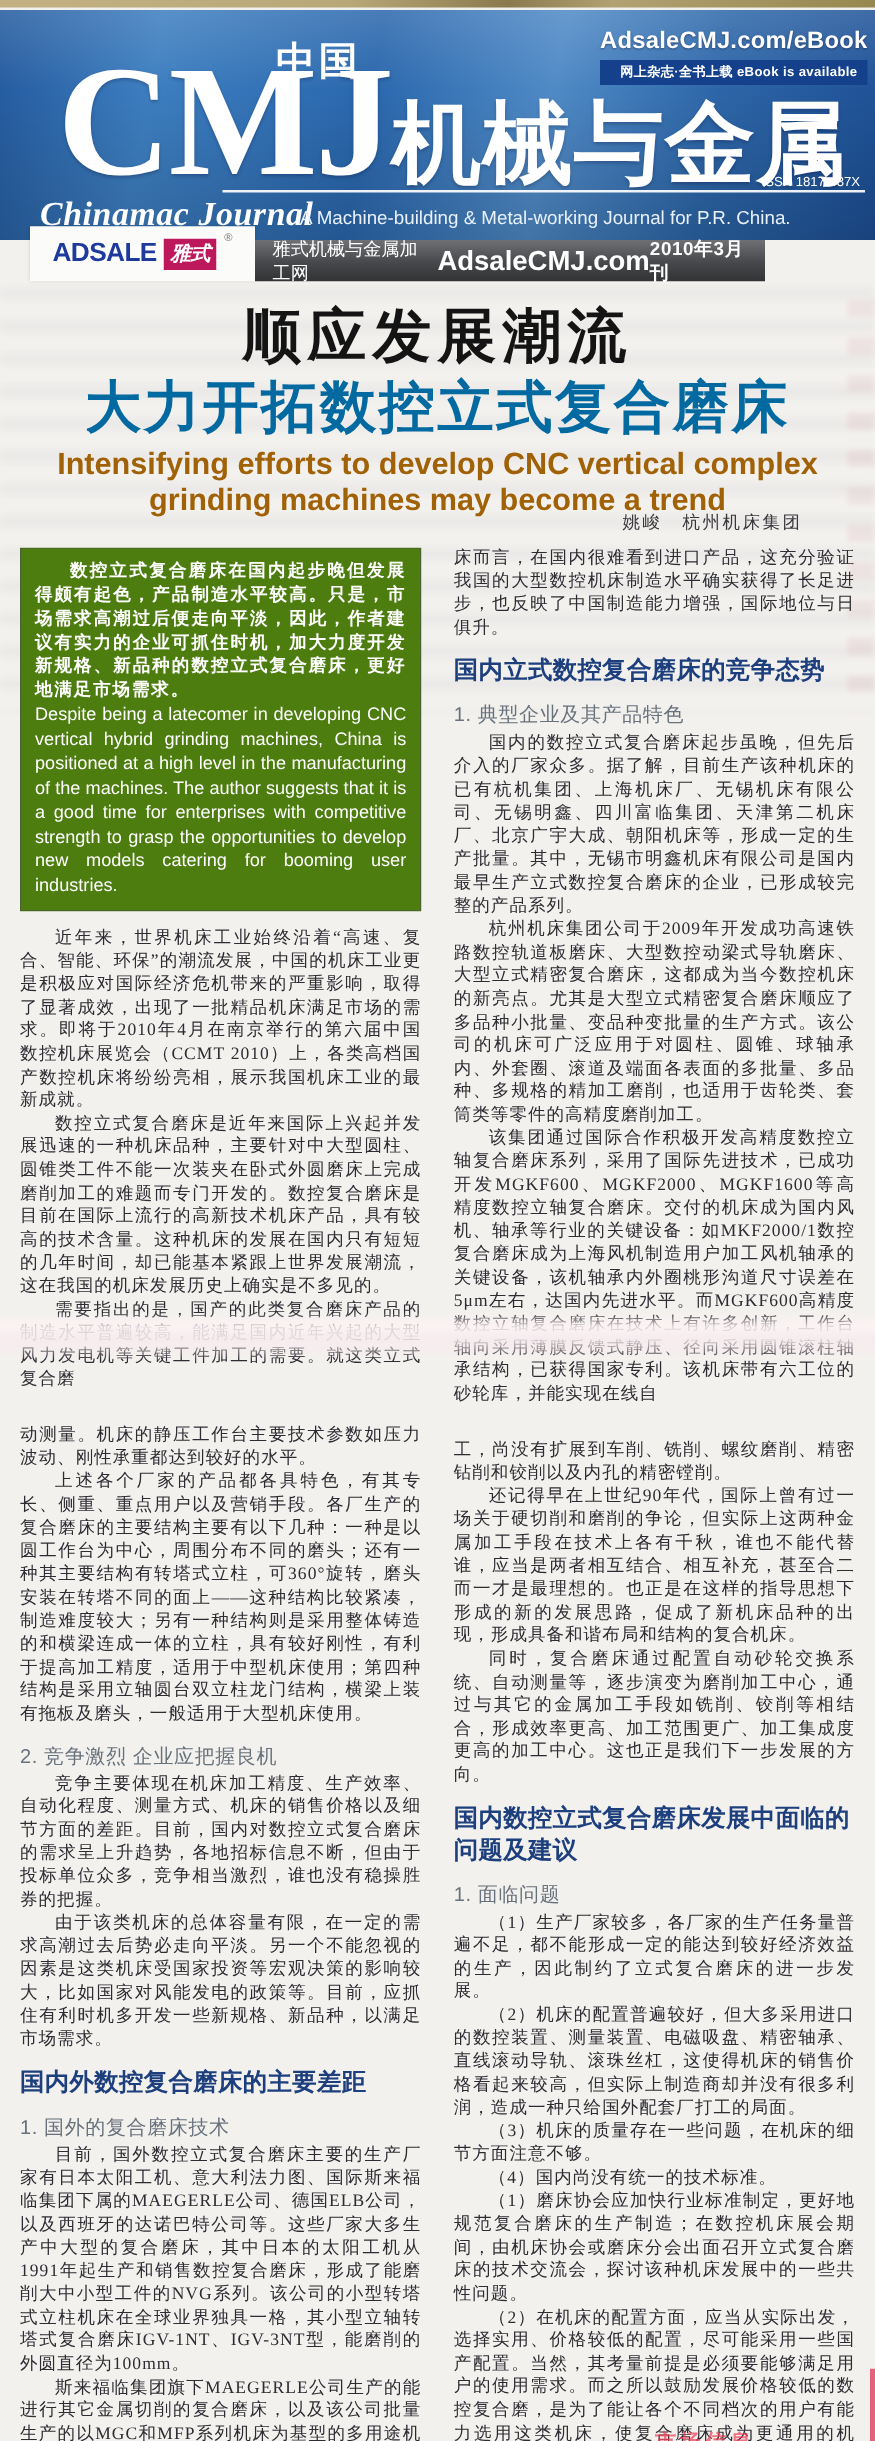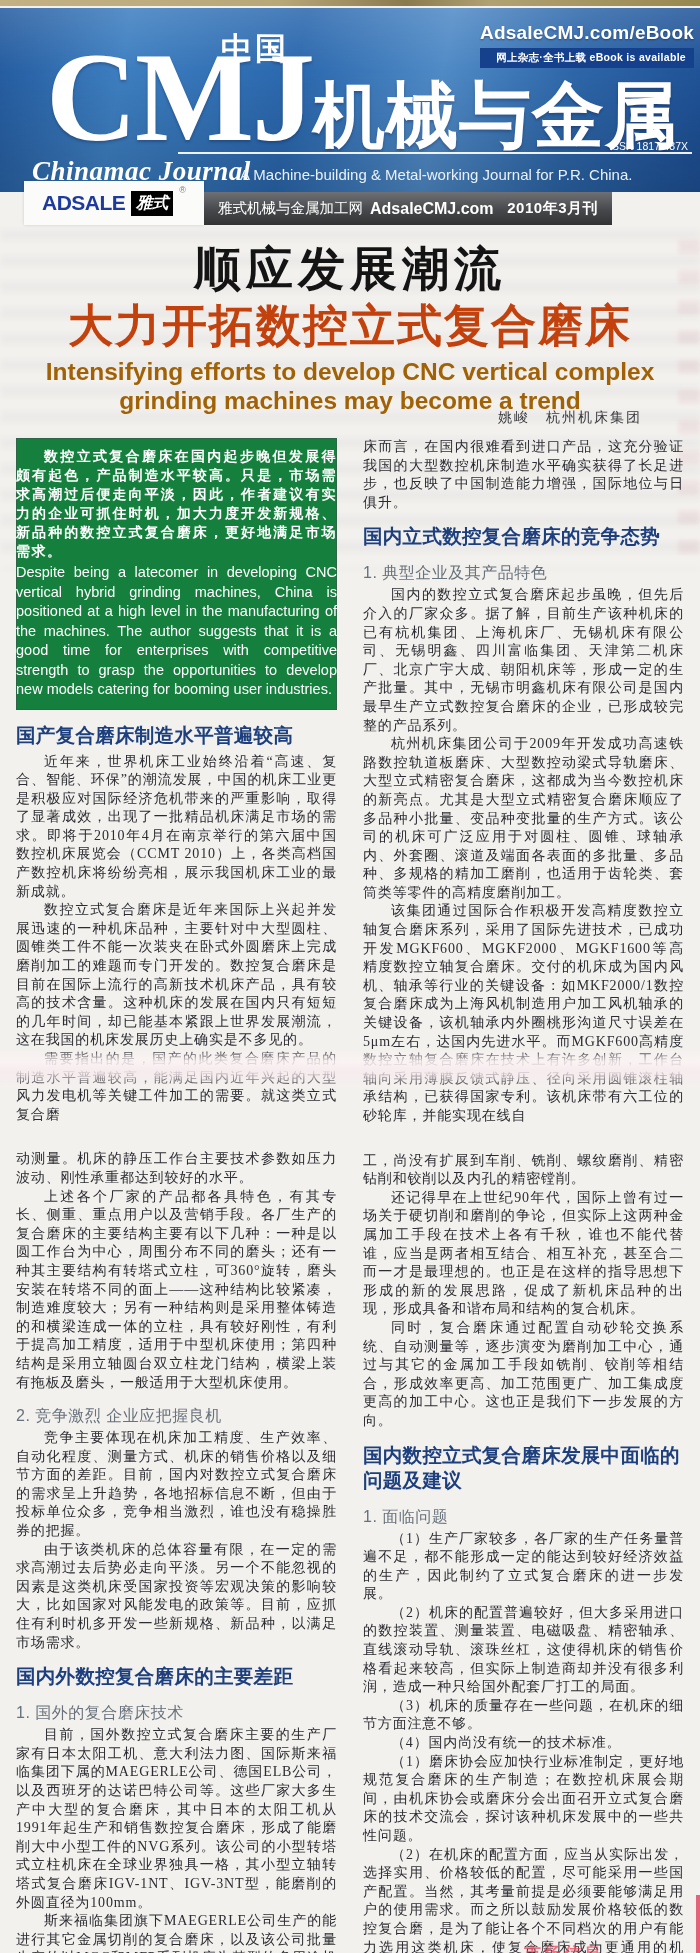--- a/index.html
+++ b/index.html
@@ -41,50 +41,50 @@
   .journal-name{position:absolute;left:32px;top:148px;color:#fff;font-family:"Liberation Serif",serif;
         font-weight:bold;font-size:27px;letter-spacing:.5px;z-index:3;font-style:italic;}
   .journal-sub{position:absolute;left:240px;top:158px;color:#e9f1fb;font-family:"Liberation Sans",sans-serif;
         font-size:15px;z-index:3;}
   .issn{position:absolute;right:12px;top:132px;color:#fff;font-family:"Liberation Sans",sans-serif;font-size:10.5px;z-index:3;}
   
   .logo-row{position:absolute;top:192px;left:24px;width:588px;height:33px;display:flex;z-index:3;}
   .adsale-box{background:#fbfbfa;width:180px;height:44px;margin-top:-11px;display:flex;align-items:center;
         justify-content:center;gap:6px;box-shadow:0 0 3px rgba(0,0,0,.15);}
   .adsale-en{color:#1e3a9c;font-family:"Liberation Sans",sans-serif;font-weight:900;font-size:21px;letter-spacing:-.5px;}
-  .adsale-cn{background:#000000;color:#fff;font-weight:bold;font-size:16px;padding:2px 5px;
+  .adsale-cn{background:#be185d;color:#fff;font-weight:bold;font-size:16px;padding:2px 5px;
         font-family:"Liberation Serif",serif;font-style:italic;}
   .adsale-reg{color:#777;font-size:9px;align-self:flex-start;margin-top:4px;font-family:"Liberation Sans",sans-serif;}
   .dark-bar{flex:1;background:linear-gradient(180deg,#6e7073 0%,#46484b 55%,#313335 100%);display:flex;
         align-items:center;padding:0 14px;color:#fff;font-family:"Liberation Sans",sans-serif;}
   .site-label{font-size:14.5px;}
-  .site-url{font-size:16px;font-weight:bold;margin-left:7px;}
+  .site-url{font-size:22px;font-weight:bold;margin-left:7px;}
   .issue{margin-left:auto;font-size:15px;font-weight:bold;letter-spacing:.5px;}
   
   .title-zh1{position:absolute;top:238px;left:0;width:100%;text-align:center;font-size:47px;font-weight:900;
         letter-spacing:5px;color:#141414;font-family:"Liberation Sans",sans-serif;z-index:2;}
   .title-zh2{position:absolute;top:296px;left:0;width:100%;text-align:center;font-size:45px;font-weight:900;
-        letter-spacing:2px;color:#c2410c;font-family:"Liberation Sans",sans-serif;z-index:2;}
+        letter-spacing:2px;color:#0369a1;font-family:"Liberation Sans",sans-serif;z-index:2;}
   .title-en{position:absolute;top:357px;left:0;width:100%;text-align:center;font-size:24.5px;font-weight:bold;
         line-height:29px;color:#a16207;font-family:"Liberation Sans",sans-serif;z-index:2;}
   .byline{position:absolute;top:409px;right:58px;font-size:14px;color:#38383c;letter-spacing:2px;z-index:2;
         font-family:"Liberation Sans",sans-serif;}
   
   .cols{position:absolute;left:16px;top:438px;width:668px;height:1515px;display:flex;gap:26px;
         overflow:hidden;z-index:1;}
   .col{width:321px;font-size:14px;line-height:18.6px;letter-spacing:.06em;text-align:justify;
         color:#2c2c32;font-family:"Liberation Serif",serif;}
   .col p{margin:0;text-indent:2em;}
   .col p.noindent{text-indent:0;}
   .h1c{font-family:"Liberation Serif",serif;font-weight:bold;color:#1d3f7d;font-size:19.5px;
         letter-spacing:.3px;line-height:25px;margin:12px 0 5px;text-align:left;}
   .h2c{font-family:"Liberation Sans",sans-serif;color:#68727c;font-size:16px;line-height:20px;
         margin:14px 0 3px;letter-spacing:.5px;text-align:left;}
   .seam-spacer{height:26px;}
-  .intro-box{background:#15803d;color:#fff;padding:9px 0 10px;margin-bottom:13px;
+  .intro-box{background:#4d7c0f;color:#fff;padding:9px 12px 10px;margin-bottom:13px;
         box-shadow:inset 0 0 0 1px rgba(70,75,82,.5);}
   .intro-zh{font-family:"Liberation Sans",sans-serif;font-weight:bold;font-size:14px;line-height:19px;
         letter-spacing:1.5px;text-indent:2em;text-align:justify;}
   .intro-en{font-family:"Liberation Sans",sans-serif;font-size:14.5px;line-height:19.5px;margin-top:2px;
         text-align:justify;letter-spacing:0;}
 </style>
 </head>
 <body>
 
 <div class="page">
@@ -127,21 +127,20 @@
   </div>
   <div class="byline">姚峻　杭州机床集团</div>
 
   <div class="cols">
     <div class="col" id="left-col">
       <div class="intro-box">
         <div class="intro-zh">数控立式复合磨床在国内起步晚但发展得颇有起色，产品制造水平较高。只是，市场需求高潮过后便走向平淡，因此，作者建议有实力的企业可抓住时机，加大力度开发新规格、新品种的数控立式复合磨床，更好地满足市场需求。</div>
         <div class="intro-en">Despite being a latecomer in developing CNC vertical hybrid grinding machines, China is positioned at a high level in the manufacturing of the machines. The author suggests that it is a good time for enterprises with competitive strength to grasp the opportunities to develop new models catering for booming user industries.</div>
       </div>
       <div id="left-col-blocks">
-          <div class="h1c">国产复合磨床制造水平普遍较高</div>
           <p>近年来，世界机床工业始终沿着“高速、复合、智能、环保”的潮流发展，中国的机床工业更是积极应对国际经济危机带来的严重影响，取得了显著成效，出现了一批精品机床满足市场的需求。即将于2010年4月在南京举行的第六届中国数控机床展览会（CCMT 2010）上，各类高档国产数控机床将纷纷亮相，展示我国机床工业的最新成就。</p>
           <p>数控立式复合磨床是近年来国际上兴起并发展迅速的一种机床品种，主要针对中大型圆柱、圆锥类工件不能一次装夹在卧式外圆磨床上完成磨削加工的难题而专门开发的。数控复合磨床是目前在国际上流行的高新技术机床产品，具有较高的技术含量。这种机床的发展在国内只有短短的几年时间，却已能基本紧跟上世界发展潮流，这在我国的机床发展历史上确实是不多见的。</p>
           <p>需要指出的是，国产的此类复合磨床产品的制造水平普遍较高，能满足国内近年兴起的大型风力发电机等关键工件加工的需要。就这类立式复合磨</p>
           <div class="seam-spacer"></div>
           <p class="noindent">动测量。机床的静压工作台主要技术参数如压力波动、刚性承重都达到较好的水平。</p>
           <p>上述各个厂家的产品都各具特色，有其专长、侧重、重点用户以及营销手段。各厂生产的复合磨床的主要结构主要有以下几种：一种是以圆工作台为中心，周围分布不同的磨头；还有一种其主要结构有转塔式立柱，可360°旋转，磨头安装在转塔不同的面上——这种结构比较紧凑，制造难度较大；另有一种结构则是采用整体铸造的和横梁连成一体的立柱，具有较好刚性，有利于提高加工精度，适用于中型机床使用；第四种结构是采用立轴圆台双立柱龙门结构，横梁上装有拖板及磨头，一般适用于大型机床使用。</p>
           <div class="h2c">2. 竞争激烈 企业应把握良机</div>
           <p>竞争主要体现在机床加工精度、生产效率、自动化程度、测量方式、机床的销售价格以及细节方面的差距。目前，国内对数控立式复合磨床的需求呈上升趋势，各地招标信息不断，但由于投标单位众多，竞争相当激烈，谁也没有稳操胜券的把握。</p>
           <p>由于该类机床的总体容量有限，在一定的需求高潮过去后势必走向平淡。另一个不能忽视的因素是这类机床受国家投资等宏观决策的影响较大，比如国家对风能发电的政策等。目前，应抓住有利时机多开发一些新规格、新品种，以满足市场需求。</p>
           <div class="h1c">国内外数控复合磨床的主要差距</div>

